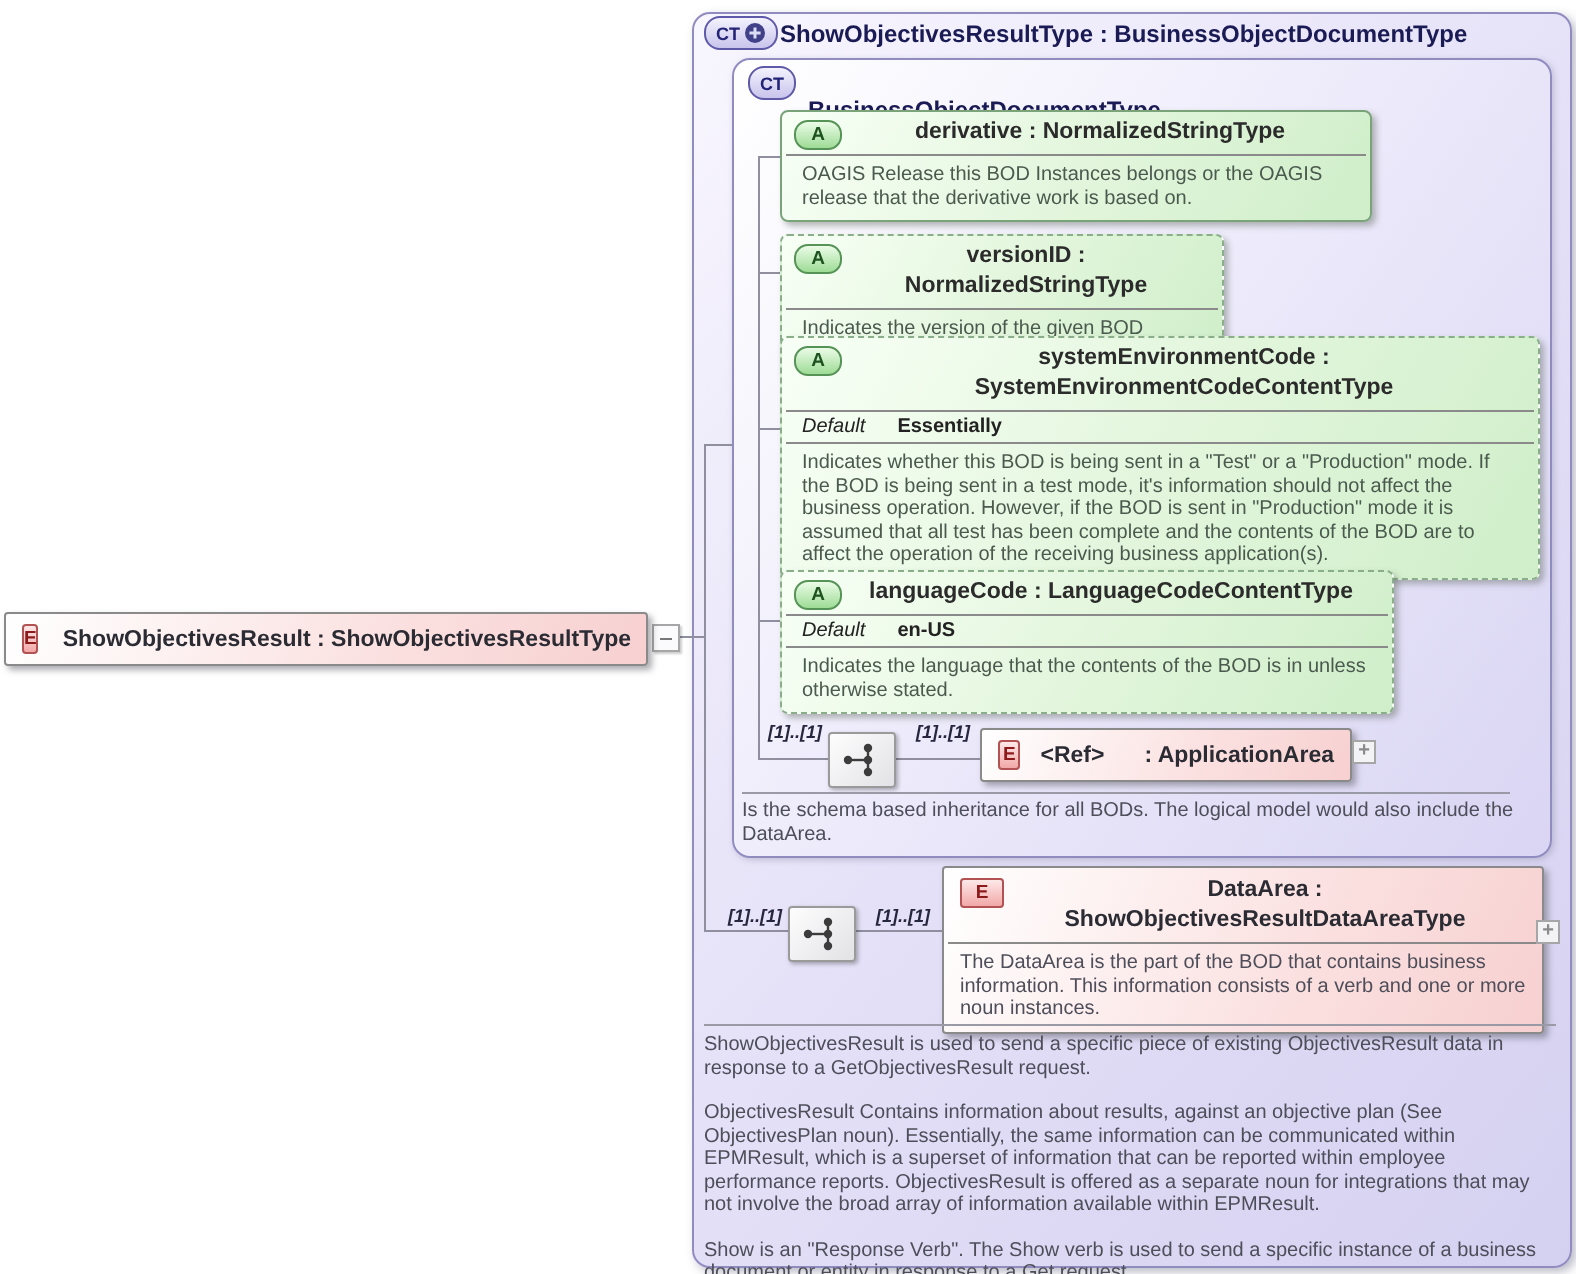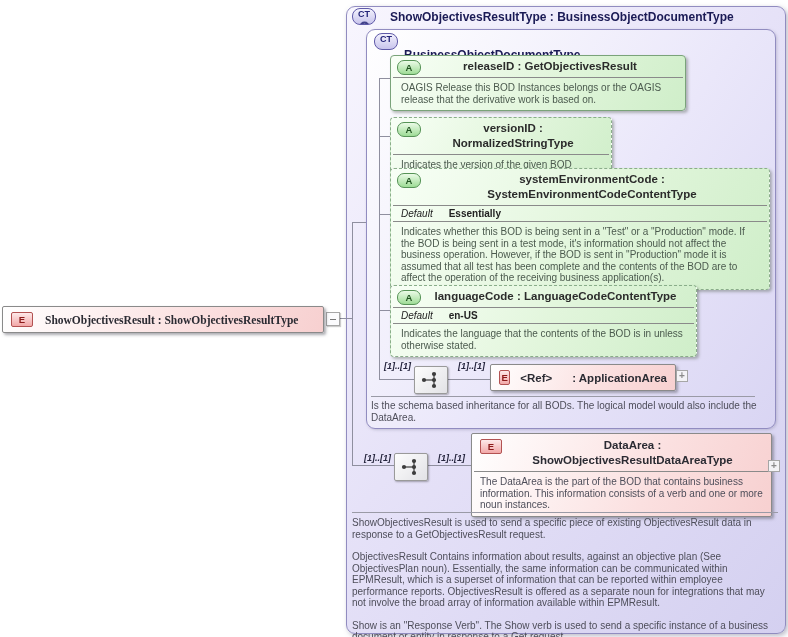--- a/index.html
+++ b/index.html
@@ -15,24 +15,24 @@
     box-shadow:2px 2px 5px rgba(120,120,145,.5);
   }
   .inner-box{
     border:1px solid #918cc0;border-radius:9px;
     background:linear-gradient(125deg,#ffffff 0%,#eae7fa 55%,#d9d5f3 100%);
     box-shadow:1px 1px 3px rgba(120,120,145,.35);
   }
   .ct-title{font-size:12px;font-weight:bold;color:#1a1a55;white-space:nowrap;}
   
   .badge-ct{
-    display:inline-flex;align-items:center;justify-content:space-between;gap:2px;
+    display:inline-flex;align-items:center;justify-content:flex-end;gap:2px;
     height:15px;padding:0 5px;border:1px solid #5f5aa8;border-radius:8px;
     background:linear-gradient(#f3f2fd,#c8c4ec);
-    font-size:9px;font-weight:bold;color:#232378;flex-direction:column;
+    font-size:9px;font-weight:bold;color:#232378;
   }
   .badge-a{
     display:inline-flex;align-items:center;justify-content:center;
     width:22px;height:13px;border:1px solid #569356;border-radius:7px;
     background:linear-gradient(#ebfbe7,#9edc96);
     font-size:9.5px;font-weight:bold;color:#1e521e;
   }
   .badge-e{
     display:inline-flex;align-items:center;justify-content:center;
     width:20px;height:13px;border:1px solid #b25252;border-radius:2px;
@@ -129,30 +129,30 @@
 
   <div class="abs handle" style="left:326px;top:312px;">
     <div class="minus"></div>
   </div>
 
   <div class="abs elem-box" style="left:2px;top:306px;width:320px;height:25px;">
     <div class="elem-row">
       <span class="badge-e">
           <span>E</span>
         </span>
-      <span class="elem-name" style="margin-left:12px;font-family:Liberation Serif, serif;">ShowObjectivesResult : ShowObjectivesResultType</span>
+      <span class="elem-name" style="margin-left:12px;">ShowObjectivesResult : ShowObjectivesResultType</span>
     </div>
   </div>
 
   <div class="abs attr-box attr-required" style="left:390px;top:55px;width:294px;">
     <div class="attr-head">
       <span class="badge-a">
           <span>A</span>
         </span>
-      <span>releaseID : GetObjectivesResult</span>
+      <span>derivative : NormalizedStringType</span>
     </div>
     <div class="sep"></div>
     <div class="doc attr-doc">OAGIS Release this BOD Instances belongs or the OAGIS release that the derivative work is based on.</div>
   </div>
 
   <div class="abs attr-box attr-optional" style="left:390px;top:117px;width:220px;">
     <div class="attr-head">
       <span class="badge-a">
           <span>A</span>
         </span>

